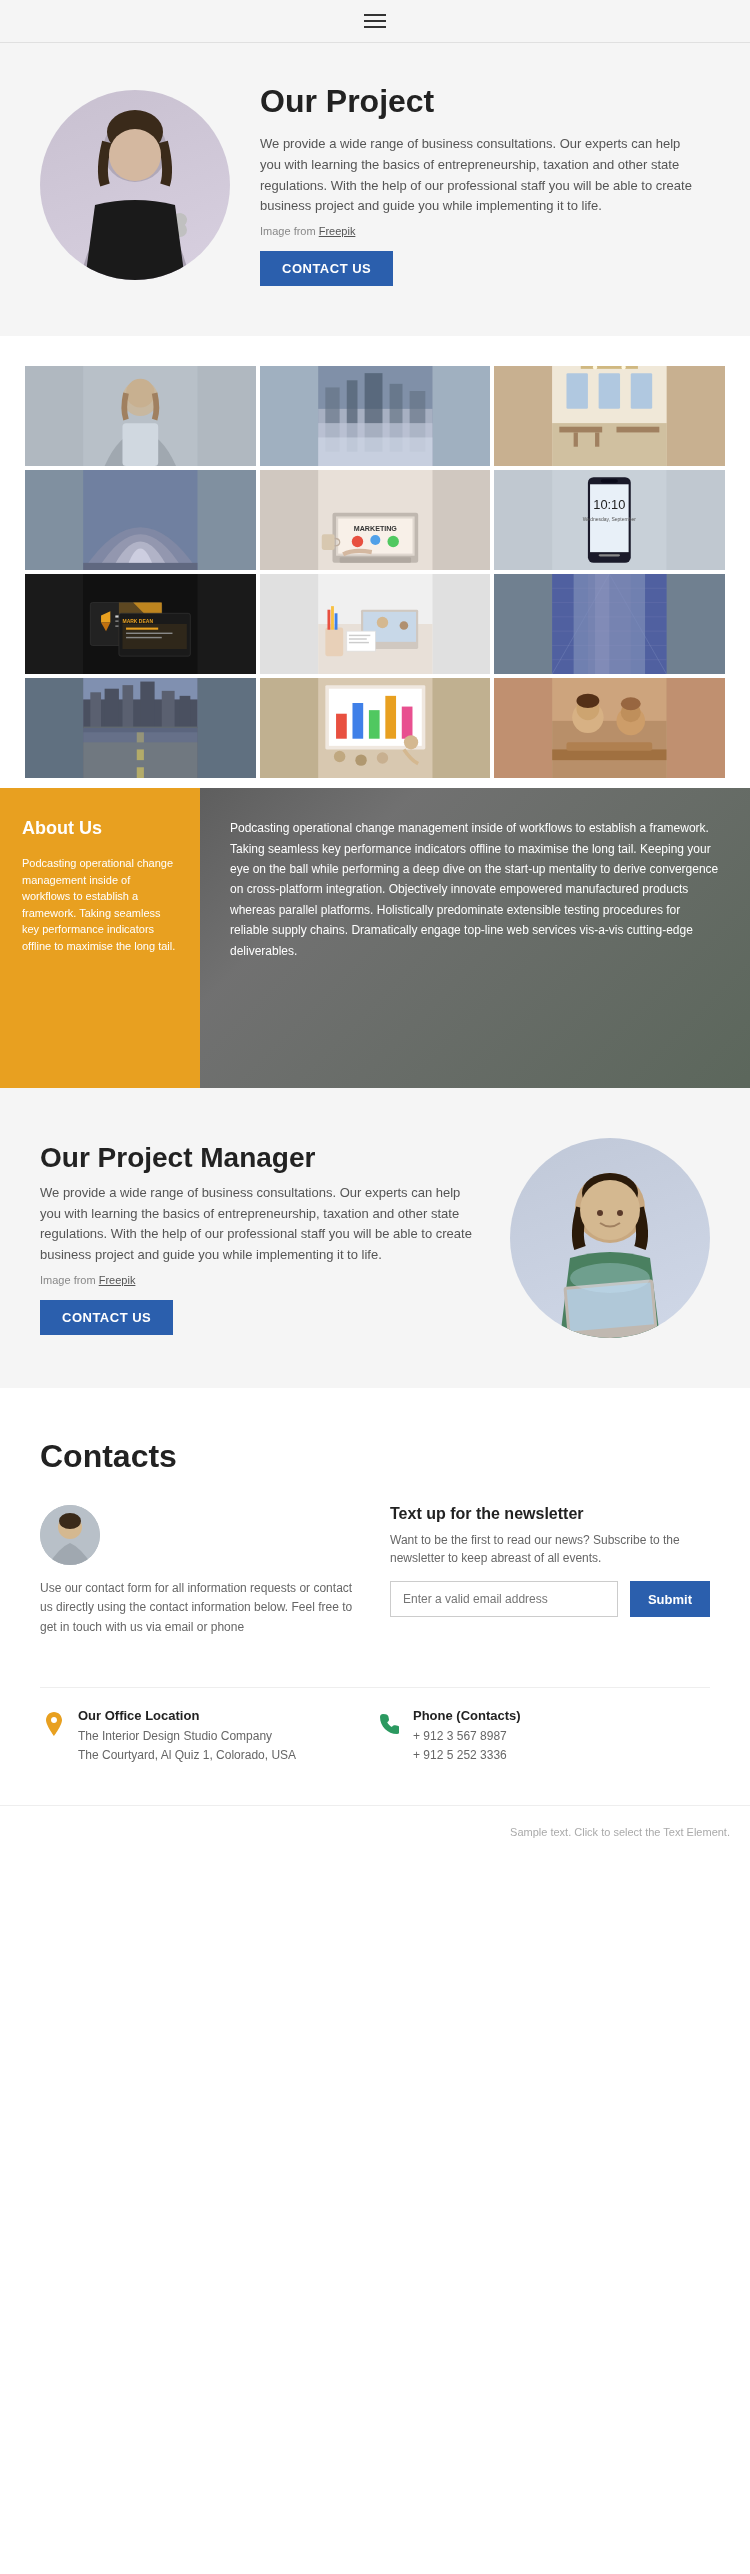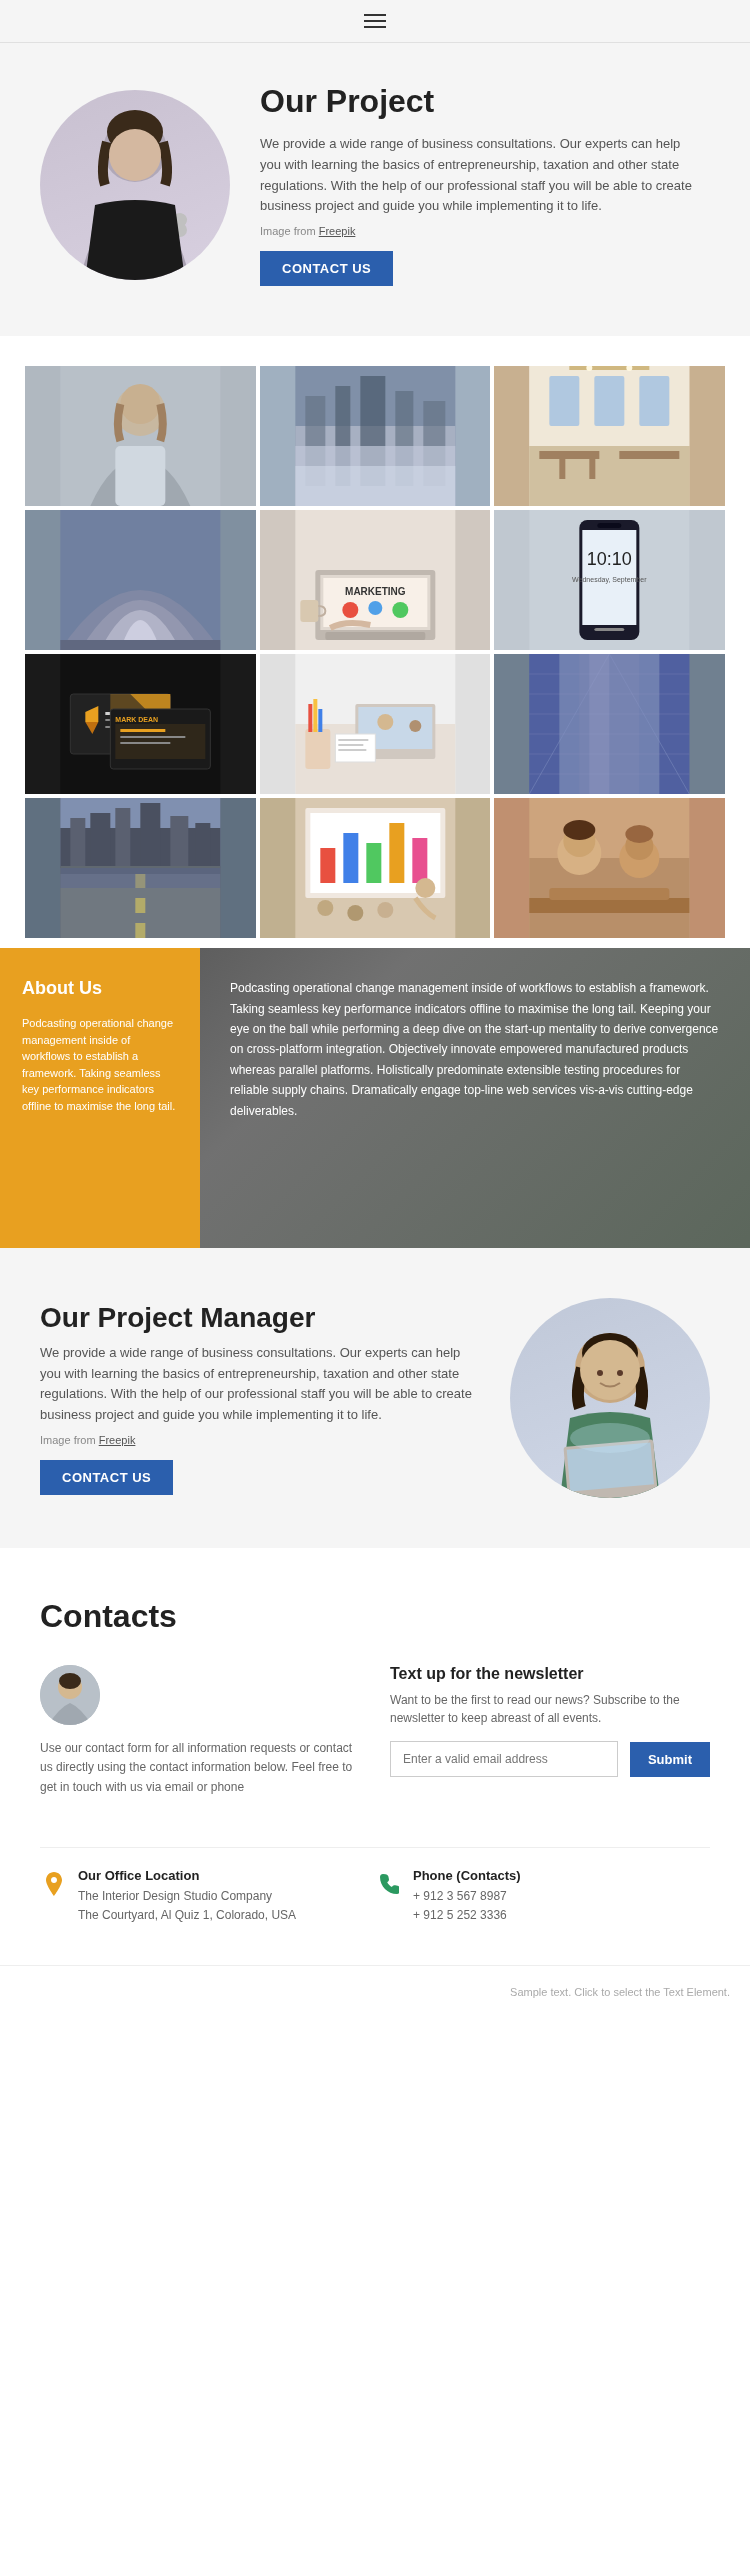--- a/index.html
+++ b/index.html
@@ -59,21 +59,21 @@
     .photo-grid-section {
       padding: 30px 25px 10px;
       background: #fff;
     }
     .photo-grid {
       display: grid;
       grid-template-columns: repeat(3, 1fr);
       gap: 4px;
     }
     .photo-cell {
-      height: 140px;
+      height: 100px;
       background: #ccc;
       overflow: hidden;
       position: relative;
     }
     .photo-cell svg { width: 100%; height: 100%; }
 
     
     .cell-person { background: #b0b8c0; }
     .cell-city { background: #a0b0c0; }
     .cell-office { background: #c8b090; }
@@ -168,21 +168,21 @@
       background: #b0b8c0;
       margin-bottom: 14px;
       display: flex; align-items: center; justify-content: center;
       overflow: hidden;
     }
     .contacts-avatar svg { width: 100%; height: 100%; }
     .contacts-desc { font-size: 12px; color: #666; line-height: 1.6; margin-bottom: 20px; }
     .contacts-right {}
     .newsletter-title { font-size: 16px; font-weight: 600; color: #222; margin-bottom: 8px; }
     .newsletter-desc { font-size: 12px; color: #666; line-height: 1.5; margin-bottom: 14px; }
-    .newsletter-form { display: flex; gap: 12px; align-items: center; }
+    .newsletter-form { display: flex; gap: 12px; }
     .newsletter-input {
       flex: 1;
       padding: 10px 12px;
       border: 1px solid #ccc;
       font-size: 12px;
       color: #999;
       outline: none;
     }
     .newsletter-btn {
       background: #2b5fad;

